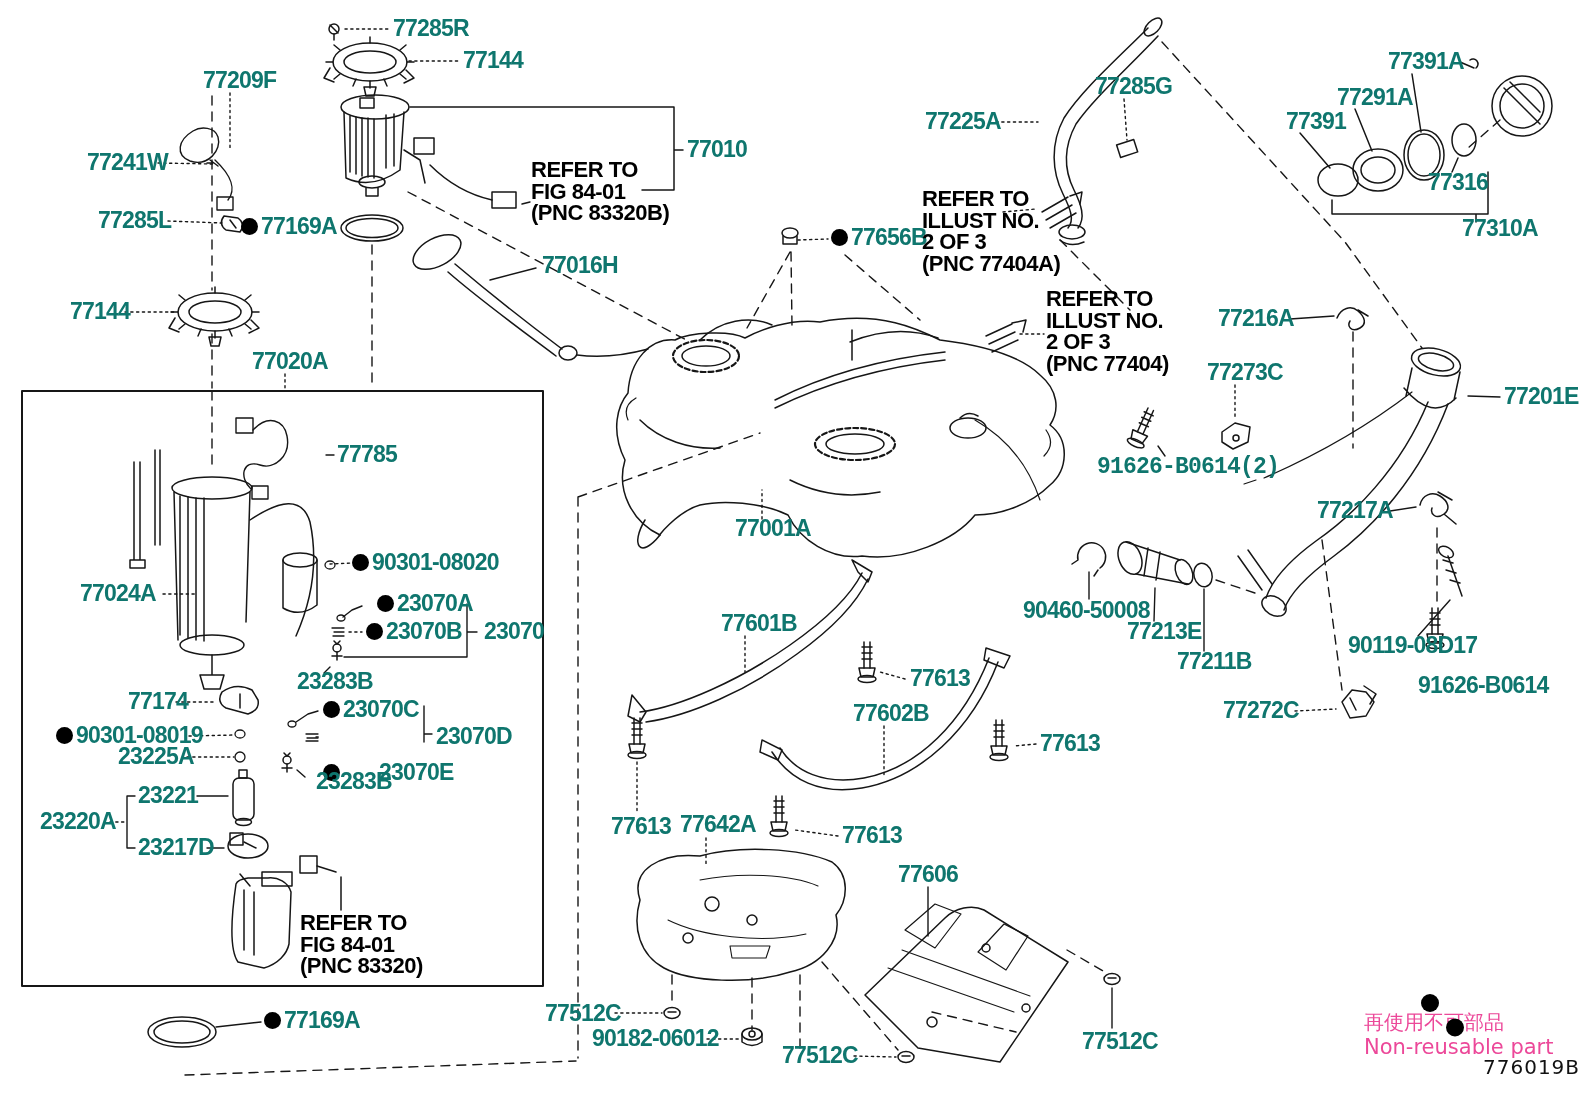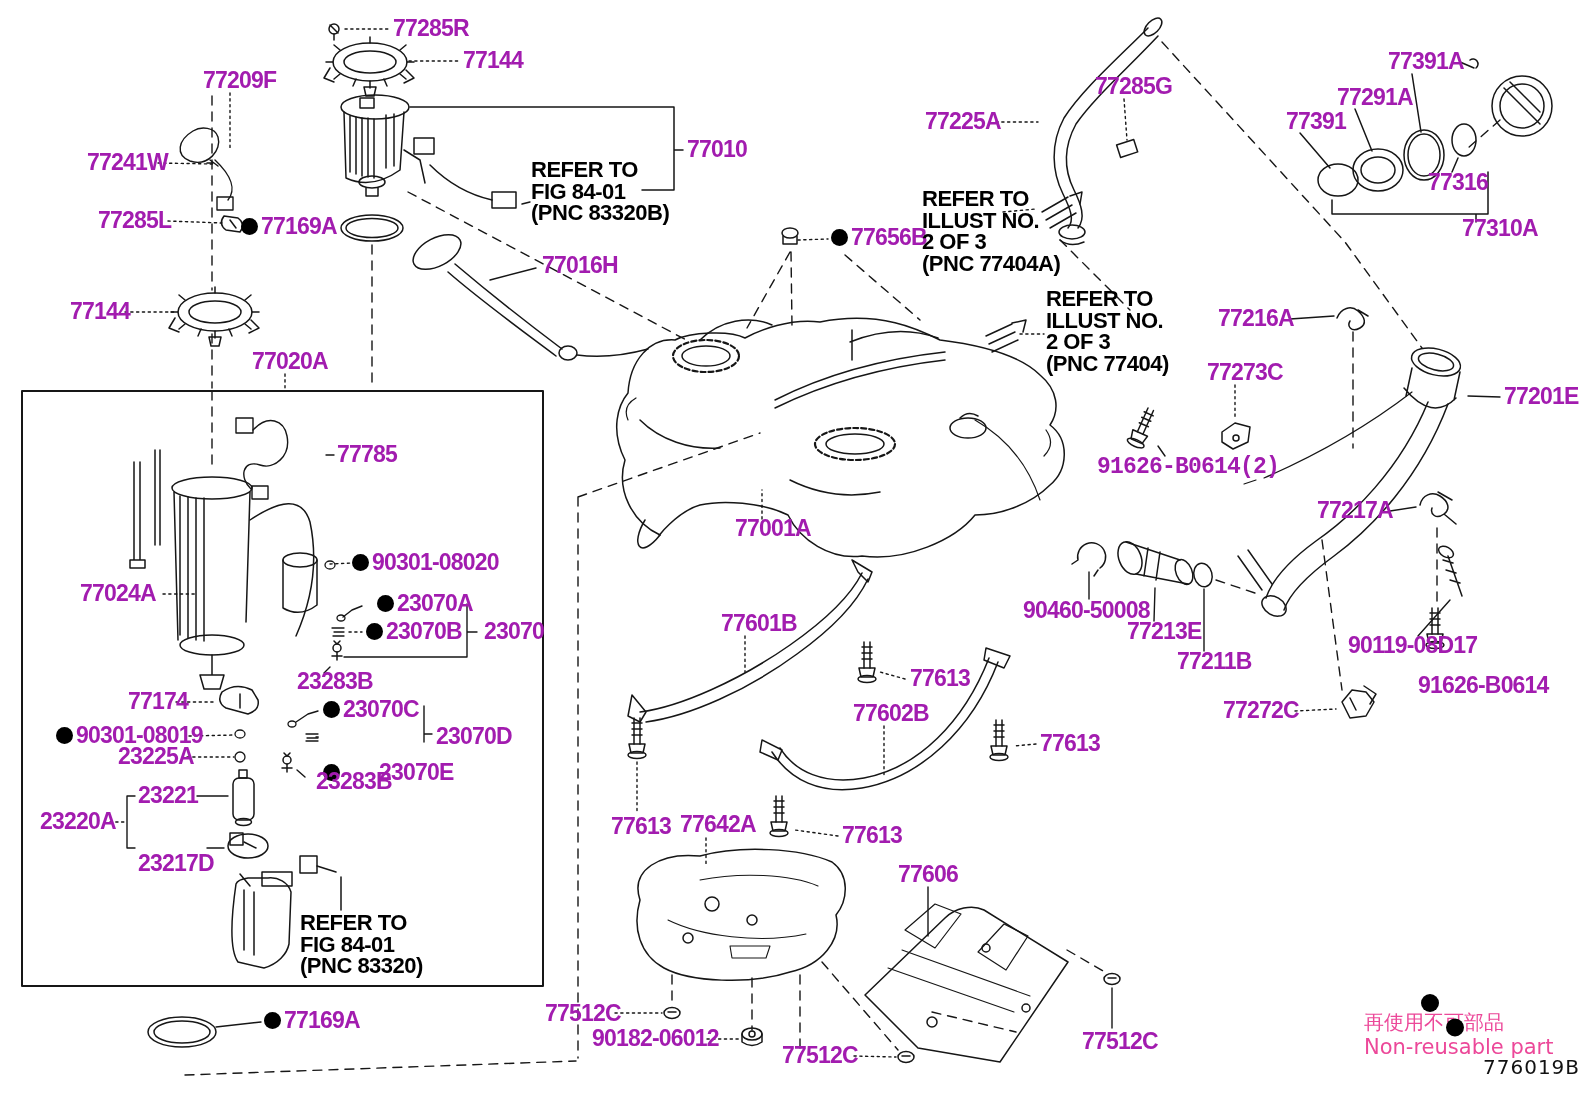--- a/index.html
+++ b/index.html
@@ -1,20 +1,20 @@
 <!DOCTYPE html>
 <html><head>
 <meta charset="utf-8">
 <style>
   html,body{margin:0;padding:0;background:#fff;}
   #stage{position:relative;width:1592px;height:1099px;background:#fff;overflow:hidden;
          font-family:"Liberation Sans",sans-serif;}
   #art{position:absolute;left:0;top:0;}
   .plabel{position:absolute;display:flex;align-items:center;white-space:nowrap;
-          font:700 23px/1 "Liberation Sans",sans-serif;letter-spacing:-0.8px;color:#a21caf;
+          font:700 23px/1 "Liberation Sans",sans-serif;letter-spacing:-0.8px;color:#0f766e;
           transform:translateY(-52%);}
   .plabel .dot{width:17px;height:17px;border-radius:50%;background:#000;display:inline-block;
           margin-right:3px;flex:none;}
   .note{position:absolute;font:700 22px/21.5px "Liberation Sans",sans-serif;letter-spacing:-0.5px;
           color:#000;white-space:nowrap;}
   .legend-row{position:absolute;display:flex;align-items:center;white-space:nowrap;
           font:400 21px/1 "DejaVu Sans",sans-serif;color:#ec4899;transform:translateY(-50%);flex-direction:column;}
   .legend-row .dot{width:18px;height:18px;border-radius:50%;background:#000;display:inline-block;
           margin-right:8px;flex:none;}
   .docnum{position:absolute;font:400 20px/1 "DejaVu Sans",sans-serif;color:#111;
@@ -440,21 +440,21 @@
       </div>
       <div class="plabel" style="left: 316px; top: 782px;">
         <span>23283B</span>
       </div>
       <div class="plabel" style="left: 138px; top: 796px;">
         <span>23221</span>
       </div>
       <div class="plabel" style="left: 40px; top: 822px;">
         <span>23220A</span>
       </div>
-      <div class="plabel" style="left: 138px; top: 848px; margin-top: 16px;">
+      <div class="plabel" style="left: 138px; top: 848px;">
         <span>23217D</span>
       </div>
       <div class="plabel" style="left: 264px; top: 1021px;">
         <span class="dot"></span>
         <span>77169A</span>
       </div>
       <div class="plabel" style="left: 831px; top: 238px;">
         <span class="dot"></span>
         <span>77656B</span>
       </div>

